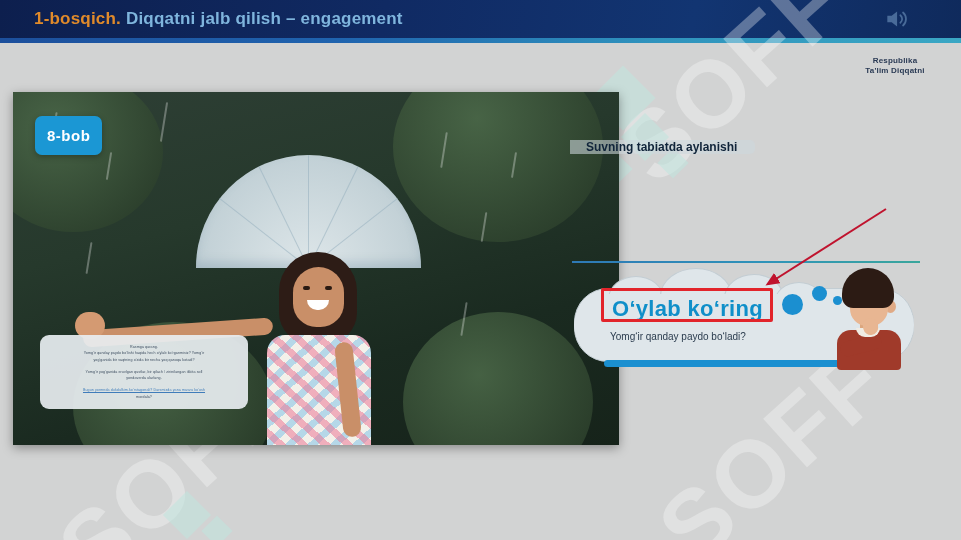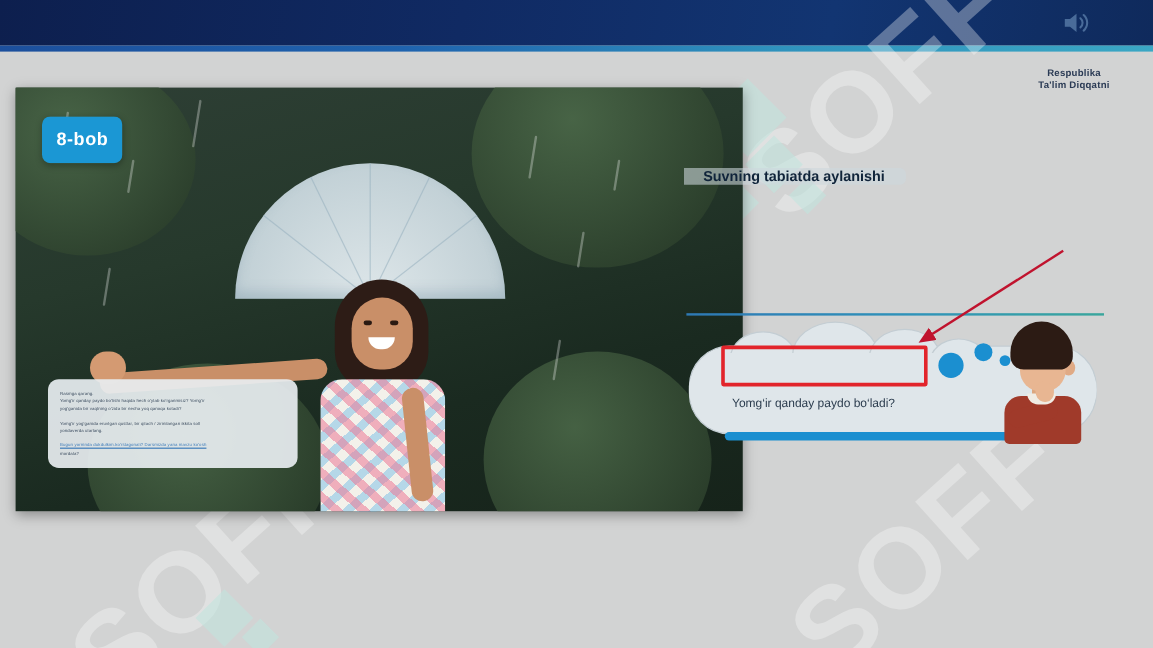--- a/index.html
+++ b/index.html
@@ -55,24 +55,25 @@
   .wm-c { left: 40px; top: 420px; transform: rotate(-42deg); }
   .diamond {
     position: absolute; width: 34px; height: 34px;
     background: #bfe6de; transform: rotate(45deg); opacity: .55;
   }
   .diamond.sm { width: 22px; height: 22px; }
   .diamond.lg { width: 46px; height: 46px; }
 
   
   .photo-card {
-    position: absolute; left: 13px; top: 73px; width: 606px; height: 353px;
+    position: absolute; left: 13px; top: 92px; width: 606px; height: 353px;
     background: linear-gradient(165deg, #2e3f35 0%, #26392c 35%, #1a2a20 70%, #16231a 100%);
     box-shadow: 0 3px 10px rgba(0,0,0,.35);
     overflow: hidden;
+    text-align: center;
   }
   
   .foliage {
     position: absolute; border-radius: 50%;
     background: radial-gradient(circle at 40% 35%, #4d6b4a, #243524);
     opacity: .85;
   }
   
   .rain {
     position: absolute; width: 2px; background: rgba(255,255,255,.30);
@@ -261,20 +262,24 @@
   }
   .boy-collar {
     position: absolute; left: 36px; top: 60px; width: 24px; height: 9px;
     background: #f0ece4; border-radius: 0 0 10px 10px;
   }
 </style>
 </head>
 <body>
 
 <div class="header">
+  <div class="header-title">
+    <span class="hl-step">1-bosqich.</span>
+    <span class="hl-rest">Diqqatni jalb qilish – engagement</span>
+  </div>
   <svg class="speaker-icon" viewBox="0 0 24 24">
     <path d="M4 9v6h4l5 4V5L8 9H4z" fill="#8fb8dd"></path>
     <path d="M16 8.5a4.5 4.5 0 0 1 0 7M18.5 6a8 8 0 0 1 0 12" stroke="#8fb8dd" stroke-width="1.6" fill="none" stroke-linecap="round"></path>
   </svg>
 </div>
 <div class="header-strip"></div>
 
 <div class="logo-block">
   <span class="logo-line">Respublika</span>
   <span class="logo-line">Ta'lim Diqqatni</span>
@@ -349,20 +354,21 @@
 
 <div class="divider"></div>
 
 <div class="cloud-card">
   <div class="cloud-body"></div>
   <div class="cloud-bump" style="left:34px; top:4px; width:56px; height:46px;"></div>
   <div class="cloud-bump" style="left:86px; top:-4px; width:72px; height:56px;"></div>
   <div class="cloud-bump" style="left:150px; top:2px; width:60px; height:48px;"></div>
   <div class="cloud-bump" style="left:200px; top:10px; width:50px; height:42px;"></div>
   <div class="cloud-body" style="top:22px; height:62px; background:#dfe6ea; border-color:transparent;"></div>
+  <div class="think-label">O‘ylab ko‘ring</div>
   <div class="think-question">Yomg‘ir qanday paydo bo‘ladi?</div>
   <div class="cloud-bar"></div>
 </div>
 
 <div class="red-box"></div>
 
 <div class="dot" style="left:782px; top:294px; width:21px; height:21px;"></div>
 <div class="dot" style="left:812px; top:286px; width:15px; height:15px;"></div>
 <div class="dot" style="left:833px; top:296px; width:9px; height:9px;"></div>
 

